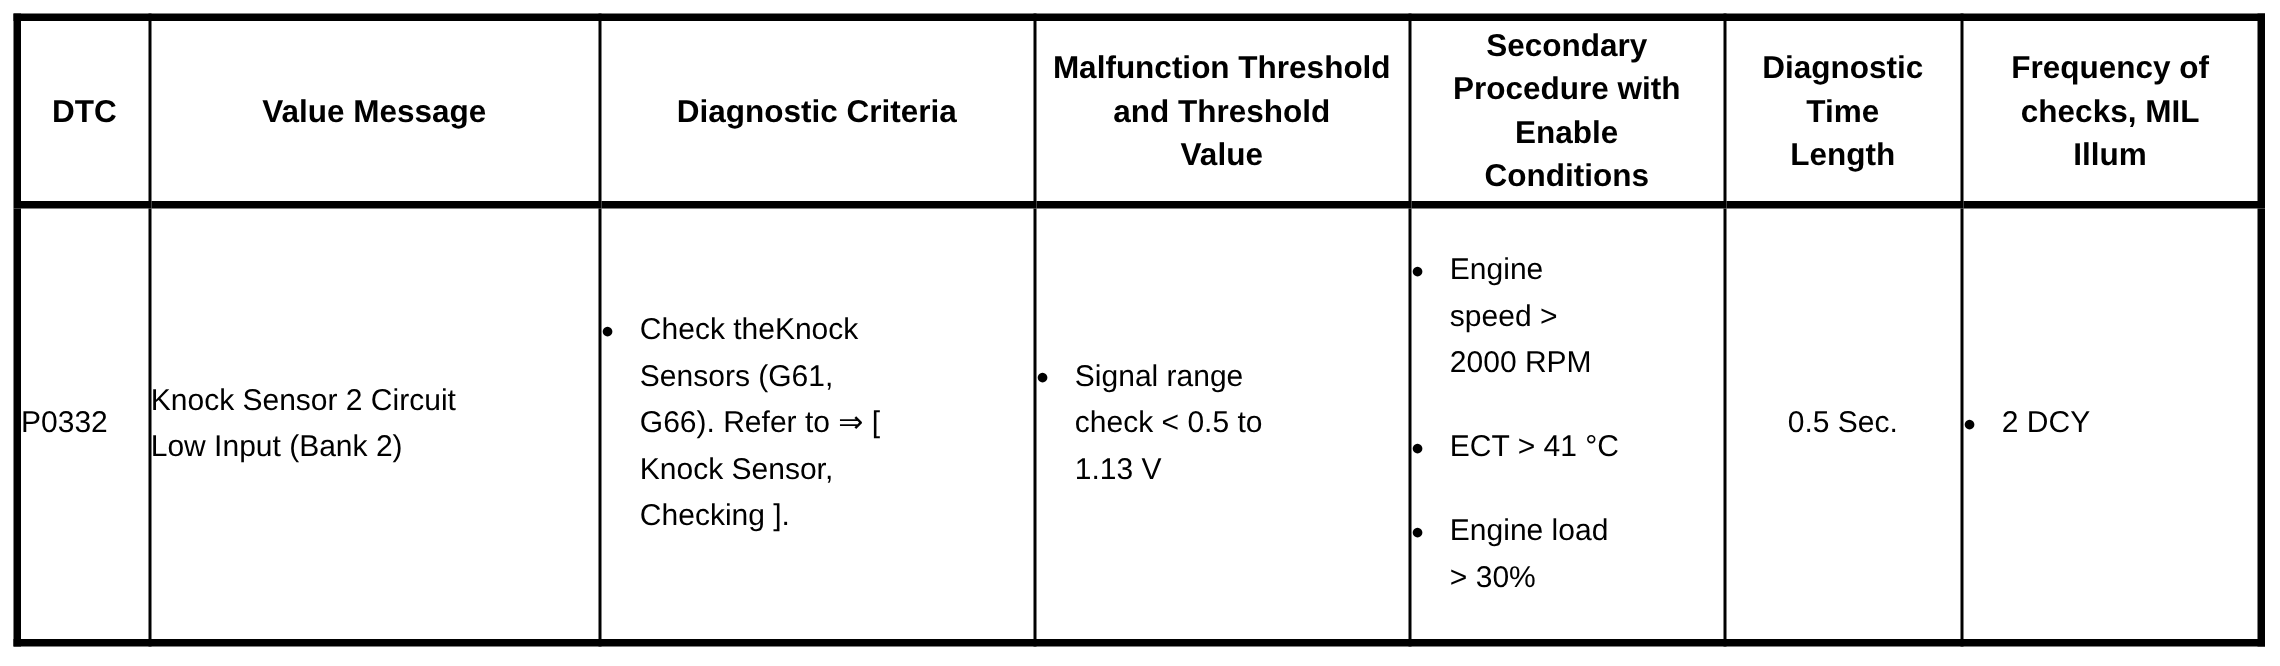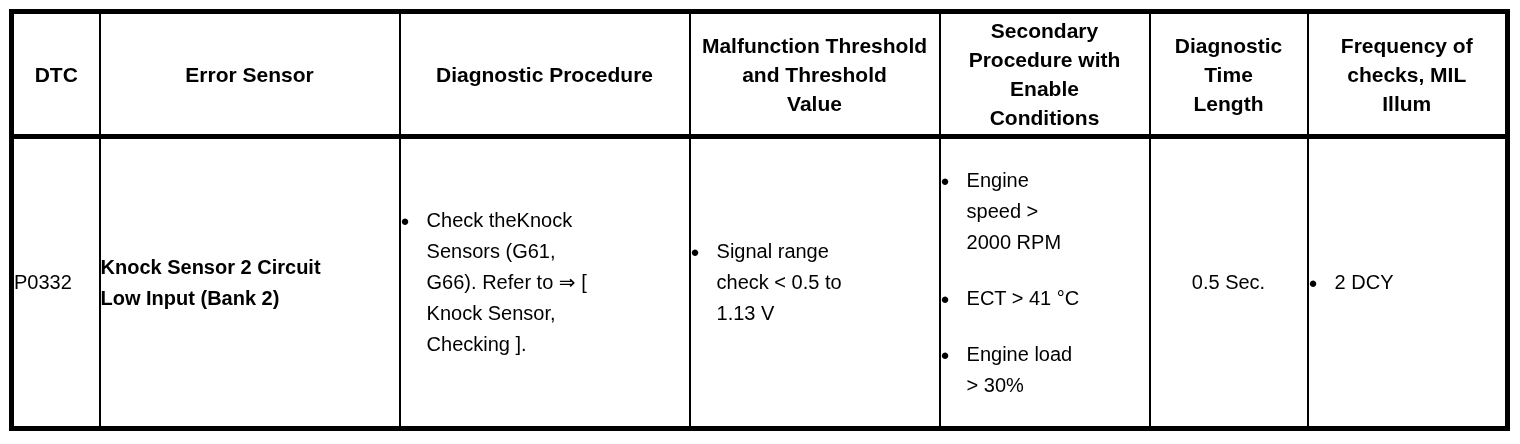--- a/index.html
+++ b/index.html
@@ -48,21 +48,21 @@
     padding: 2px 4px;
   }
   table.dtc-table td {
     font-size: 20px;
     line-height: 31px;
     vertical-align: middle;
     padding: 0;
     white-space: pre-line;
   }
   td.cell-dtc     { padding-left: 3px; }
-  td.cell-error   { padding-left: 6px; font-weight: bold; }
+  td.cell-error   { padding-left: 6px; }
   td.cell-monitor { padding-left: 7px; text-align: center; }
   td.cell-bullets {
     padding-left: 26px;
     padding-right: 6px;
     padding-bottom: 50px;
   }
   .bullet-item {
     display: flex;
     align-items: flex-start;
   }
@@ -90,22 +90,22 @@
       <col style="width:300px">
       <col style="width:290px">
       <col style="width:250px">
       <col style="width:210px">
       <col style="width:158px">
       <col style="width:200px">
     </colgroup>
     <thead>
       <tr>
         <th>DTC</th>
-        <th>Error Sensor</th>
-        <th>Diagnostic Procedure</th>
+        <th>Value Message</th>
+        <th>Diagnostic Criteria</th>
         <th>Malfunction Threshold
 and Threshold
 Value</th>
         <th>Secondary
 Procedure with
 Enable
 Conditions</th>
         <th>Diagnostic
 Time
 Length</th>

